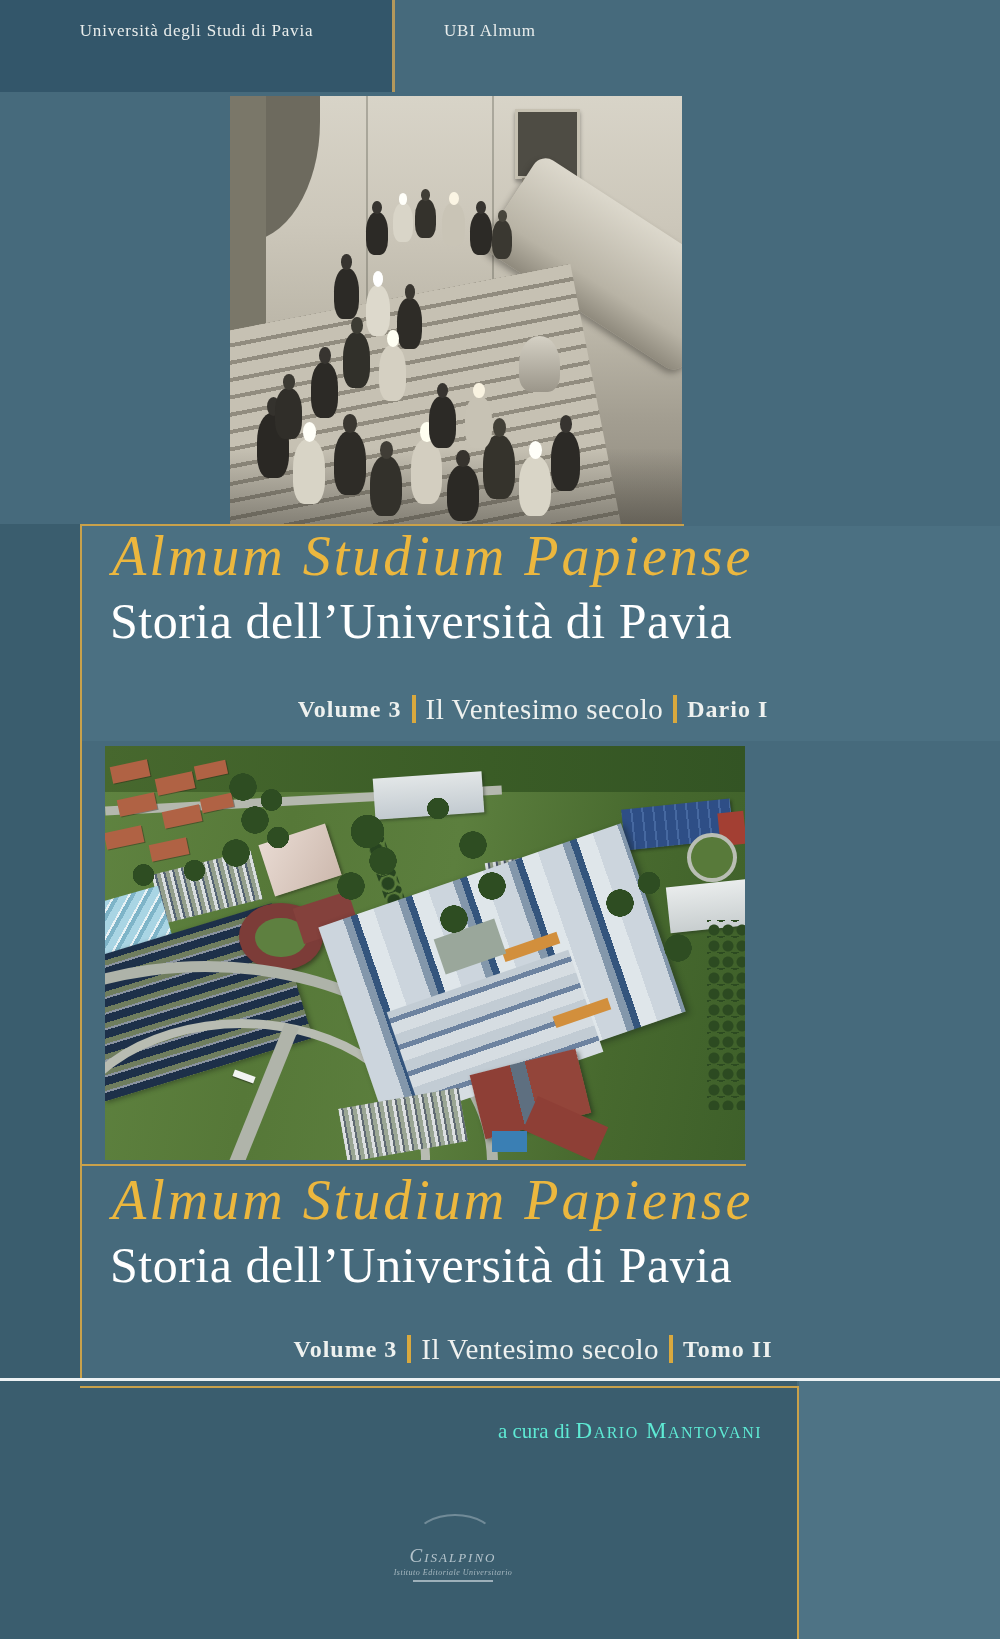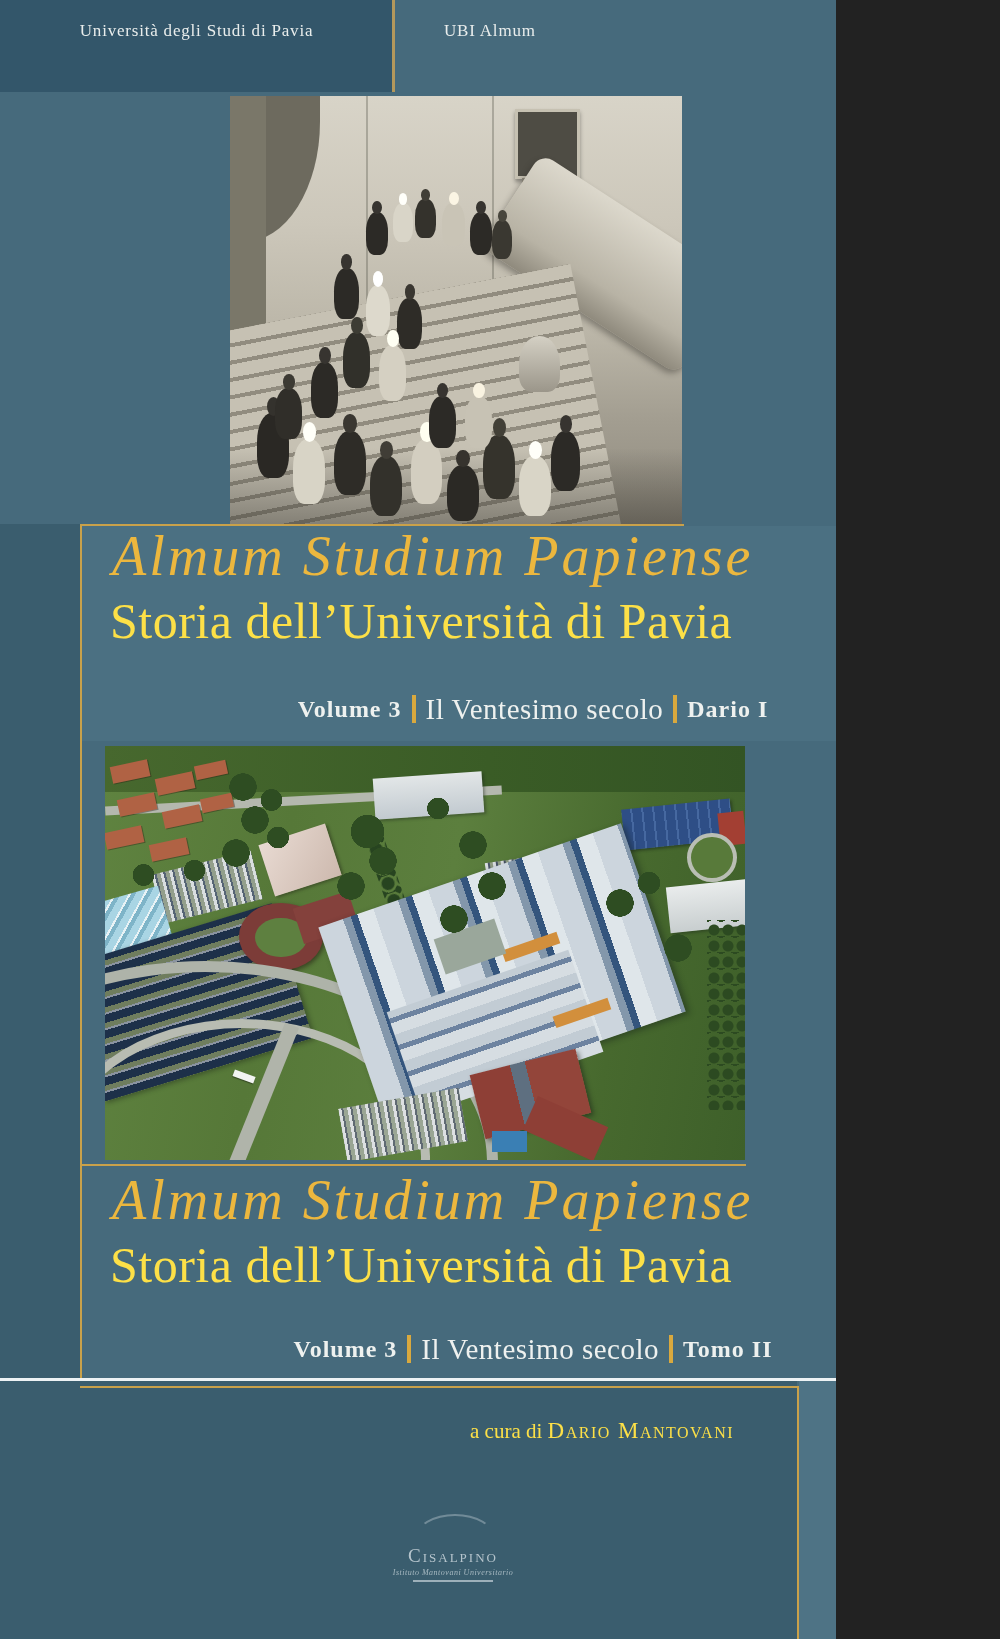--- a/index.html
+++ b/index.html
@@ -1,17 +1,17 @@
 <!DOCTYPE html>
 <html><head>
 <meta charset="utf-8">
 <style>
   html,body{margin:0;padding:0;background:#222;}
   #canvas{
-    position:relative;width:836px;height:1639px;overflow:hidden;
+    position:relative;width:1000px;height:1639px;overflow:hidden;
     background:#466a7c;
     font-family:"Liberation Serif","DejaVu Serif",serif;
   }
   .abs{position:absolute;}
 
   
   .header-dark{left:0;top:0;width:393px;height:92px;background:#33566a;}
   .header-divider{left:392px;top:0;width:3px;height:92px;background:#b3985c;}
   .header-text{color:#e9edec;font-size:17px;letter-spacing:.8px;line-height:92px;height:92px;white-space:nowrap;}
   .univ-text{left:0;top:0;width:393px;text-align:center;line-height:62px;height:62px;}
@@ -33,41 +33,41 @@
   .bottom-light{left:799px;top:1381px;width:201px;height:258px;background:#4e7385;}
 
   
   .series-title{
     left:112px;width:860px;height:64px;line-height:64px;white-space:nowrap;
     font-style:italic;font-size:56px;letter-spacing:3px;color:#ecb73e;
   }
   .t1{top:524px;} .t2{top:1168px;}
   .subtitle{
     left:110px;width:880px;height:58px;line-height:58px;white-space:nowrap;
-    font-size:50px;letter-spacing:.5px;color:#fde047;
+    font-size:50px;letter-spacing:.5px;color:#ffffff;
   }
   .s1{top:592px;} .s2{top:1236px;}
   .volume-line{
     left:133px;width:800px;height:36px;top:0;
     display:flex;align-items:center;justify-content:center;gap:10px;color:#eef1ef;
   }
   .v1{top:691px;} .v2{top:1331px;}
   .vol-side{font-size:24px;letter-spacing:1px;font-weight:bold;}
   .vol-mid{font-size:29px;letter-spacing:.5px;}
   .vol-sep{width:4px;height:28px;background:#d9a93e;}
 
   
-  .editor-line{left:470px;top:1418px;width:320px;height:26px;line-height:26px;color:#fde047;white-space:nowrap;}
+  .editor-line{left:470px;top:1418px;width:320px;height:26px;line-height:26px;text-align:center;color:#5eead4;white-space:nowrap;}
   .editor-prefix{font-size:21px;}
   .editor-name{font-size:23px;font-variant:small-caps;letter-spacing:1.5px;}
 
   
   .logo{left:373px;top:1500px;width:160px;height:95px;text-align:center;color:#b5c4cc;}
   .logo-arc{position:absolute;left:42px;top:14px;width:76px;height:46px;border:2px solid rgba(181,196,204,.45);border-bottom:none;border-left-color:transparent;border-right-color:transparent;border-radius:50% 50% 0 0;}
-  .logo-name{position:absolute;left:0;top:46px;width:160px;font-variant:small-caps;font-size:19px;letter-spacing:2px;line-height:20px;}
+  .logo-name{position:absolute;left:0;top:46px;width:160px;font-variant:small-caps;font-size:19px;letter-spacing:2px;line-height:20px;font-style:italic;}
   .logo-tagline{position:absolute;left:0;top:68px;width:160px;font-style:italic;font-size:8px;letter-spacing:.5px;line-height:9px;color:#a8bac2;}
   .logo-rule{position:absolute;left:40px;top:80px;width:80px;height:2px;background:#9db0ba;}
 
   
   .photo1{left:230px;top:96px;width:452px;height:429px;overflow:hidden;
     background:linear-gradient(180deg,#d8d4c8 0%,#ccc7ba 30%,#bbb6a8 55%,#a39e91 75%,#8f8a7e 100%);}
   .p1-arch{position:absolute;left:-4%;top:-6%;width:24%;height:40%;background:#6d6a5e;border-radius:0 0 70% 0;}
   .p1-arch2{position:absolute;left:-4%;top:-6%;width:12%;height:70%;background:#7a7769;}
   .p1-pilaster{position:absolute;top:0;width:2px;height:55%;background:rgba(90,88,78,.35);}
   .p1-plaque{position:absolute;left:63%;top:3%;width:13%;height:15%;background:#4e4c44;border:3px solid #c6c1b2;box-shadow:0 3px 4px rgba(0,0,0,.35);}
@@ -270,17 +270,17 @@
   <div class="abs gold frame-bottom-2"></div>
   <div class="abs gold frame-right-low"></div>
 
   <div class="abs editor-line">
     <span class="editor-prefix">a cura di </span><span class="editor-name">Dario Mantovani</span>
   </div>
 
   <div class="abs logo">
     <div class="logo-arc"></div>
     <div class="logo-name">Cisalpino</div>
-    <div class="logo-tagline">Istituto Mantovani Universitario</div>
+    <div class="logo-tagline">Istituto Editoriale Universitario</div>
     <div class="logo-rule"></div>
   </div>
 
 </div>
 
 </body></html>

